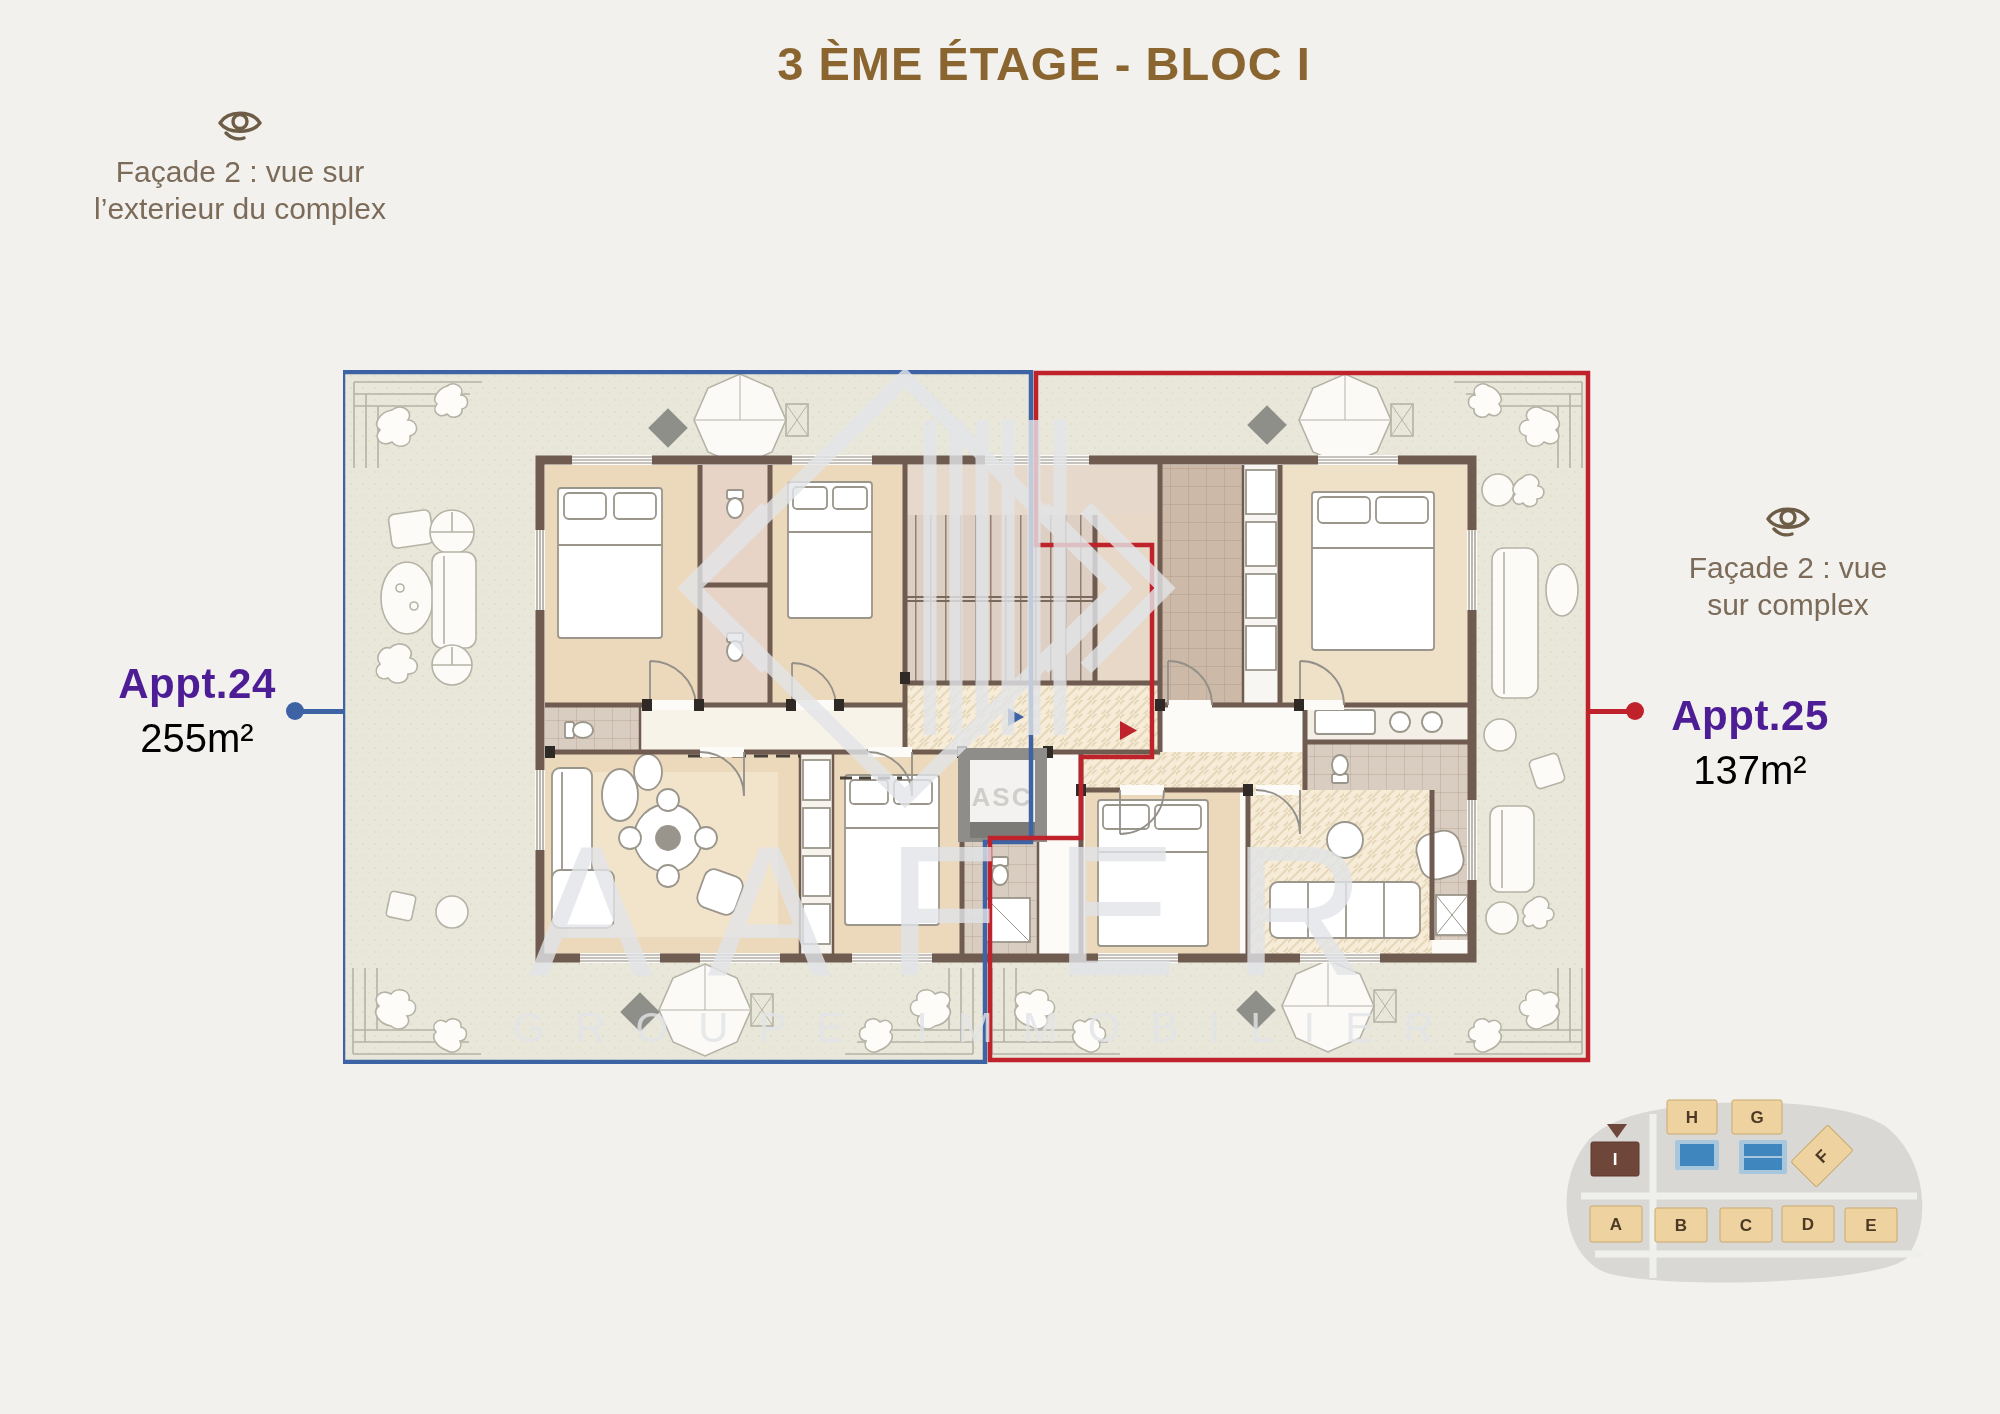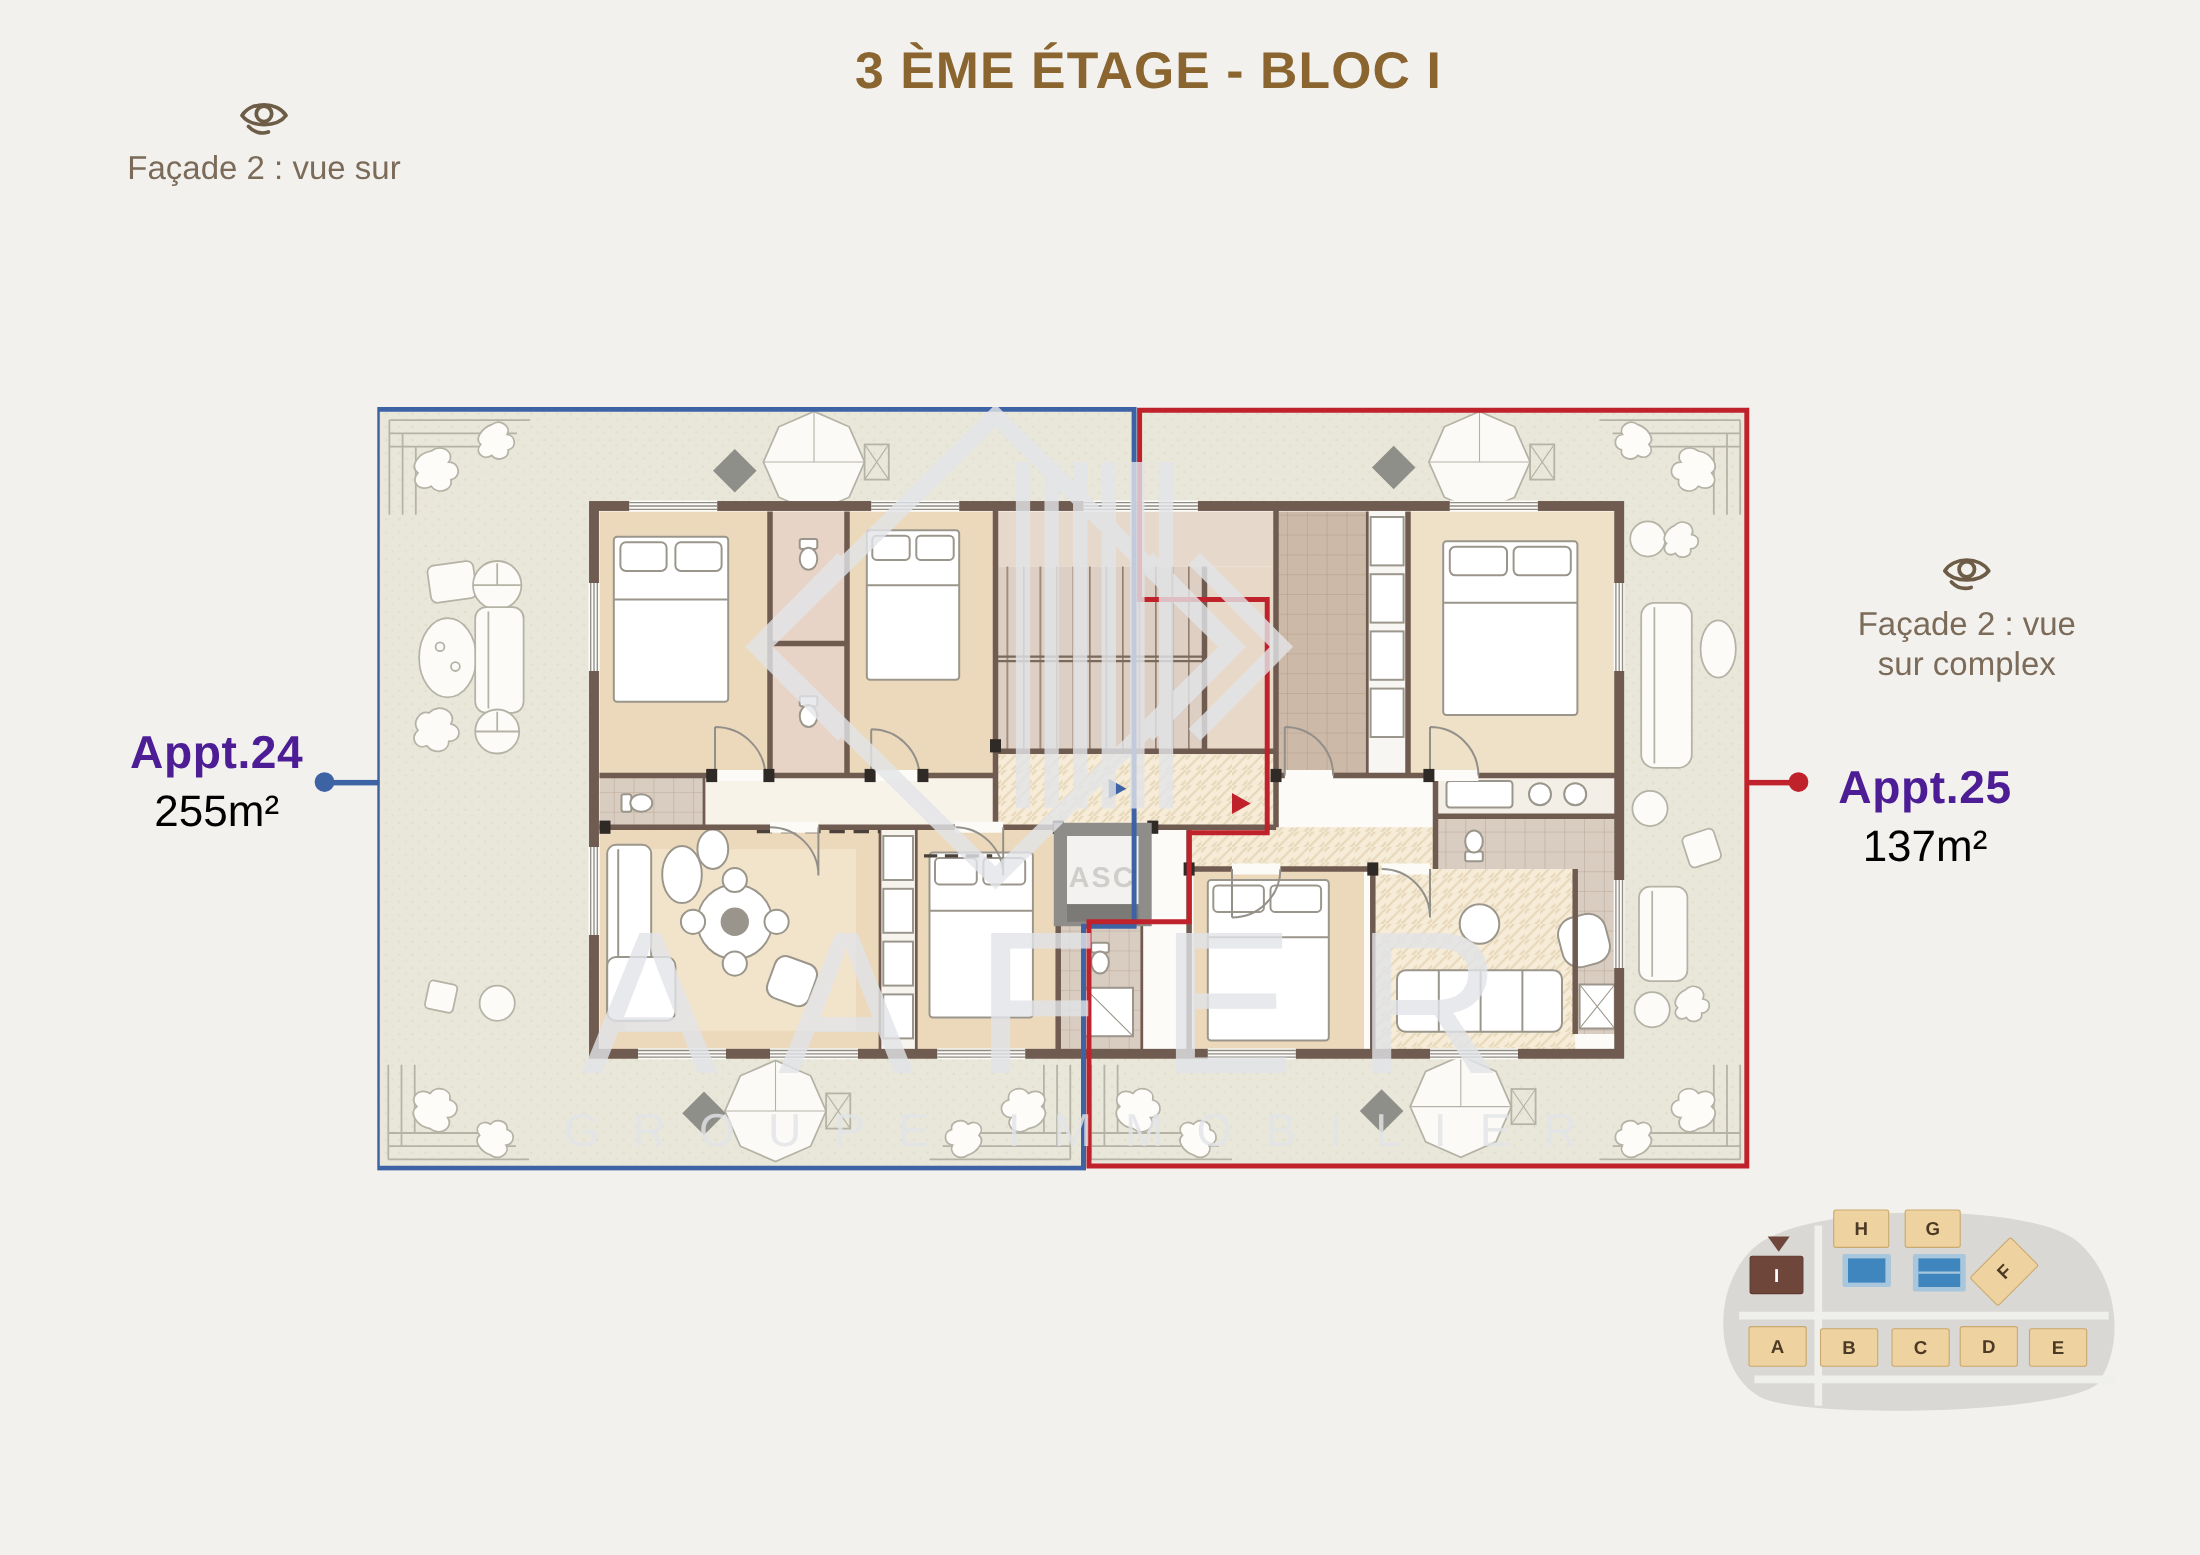--- a/index.html
+++ b/index.html
@@ -16,27 +16,28 @@
   .dot{position:absolute;width:18px;height:18px;border-radius:50%;}
   svg text{font-family:"Liberation Sans",sans-serif;}
 </style>
 </head>
 <body>
 
 <div class="stage">
 
   <div class="title">3 ÈME ÉTAGE - BLOC I</div>
 
-  <div class="facade" style="left:85px;top:85px;width:310px">
+  <div class="facade" style="left:85px;top:103px;width:310px">
     <svg width="52" height="40" viewBox="0 0 52 40">
       <path d="M6 20 C14 7 38 7 46 20 C38 31 14 31 6 20 Z" fill="none" stroke="#6d5c46" stroke-width="3.4" stroke-linejoin="round"></path>
       <circle cx="26" cy="18.5" r="7" fill="none" stroke="#6d5c46" stroke-width="3.4"></circle>
       <path d="M12 30 C17 35.5 24 37 30 35" fill="none" stroke="#6d5c46" stroke-width="3.4" stroke-linecap="round"></path>
     </svg>
     <div>Façade 2 : vue sur</div>
+    <div>l’exterieur du complex</div>
   </div>
 
   <div class="facade" style="left:1638px;top:499px;width:300px">
     <svg width="52" height="40" viewBox="0 0 52 40">
       <path d="M6 20 C14 7 38 7 46 20 C38 31 14 31 6 20 Z" fill="none" stroke="#6d5c46" stroke-width="3.4" stroke-linejoin="round"></path>
       <circle cx="26" cy="18.5" r="7" fill="none" stroke="#6d5c46" stroke-width="3.4"></circle>
       <path d="M12 30 C17 35.5 24 37 30 35" fill="none" stroke="#6d5c46" stroke-width="3.4" stroke-linecap="round"></path>
     </svg>
     <div>Façade 2 : vue</div>
     <div>sur complex</div>

